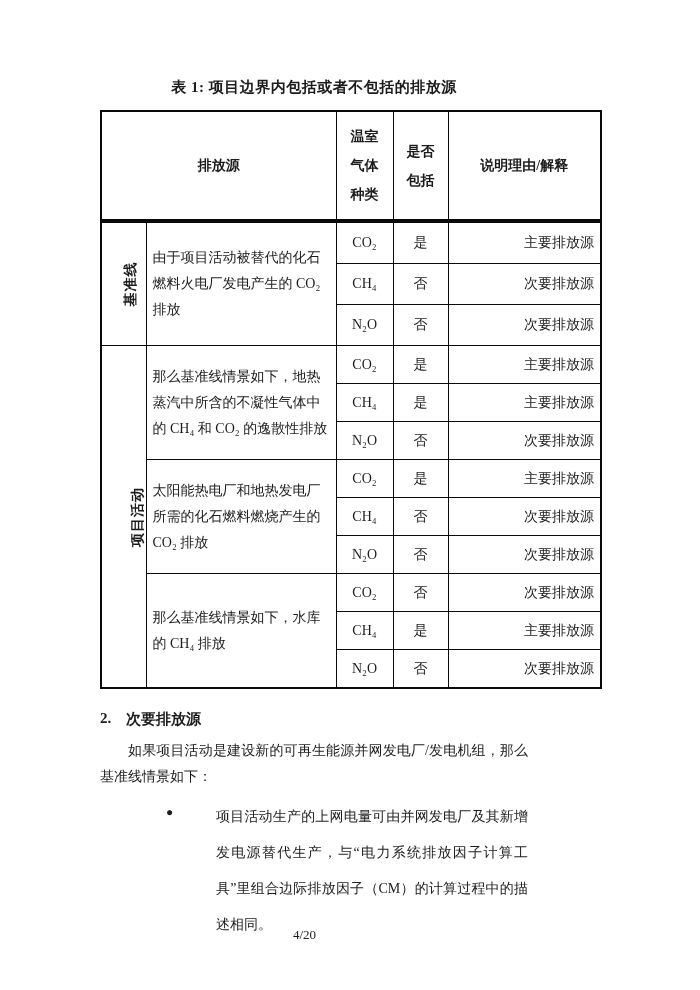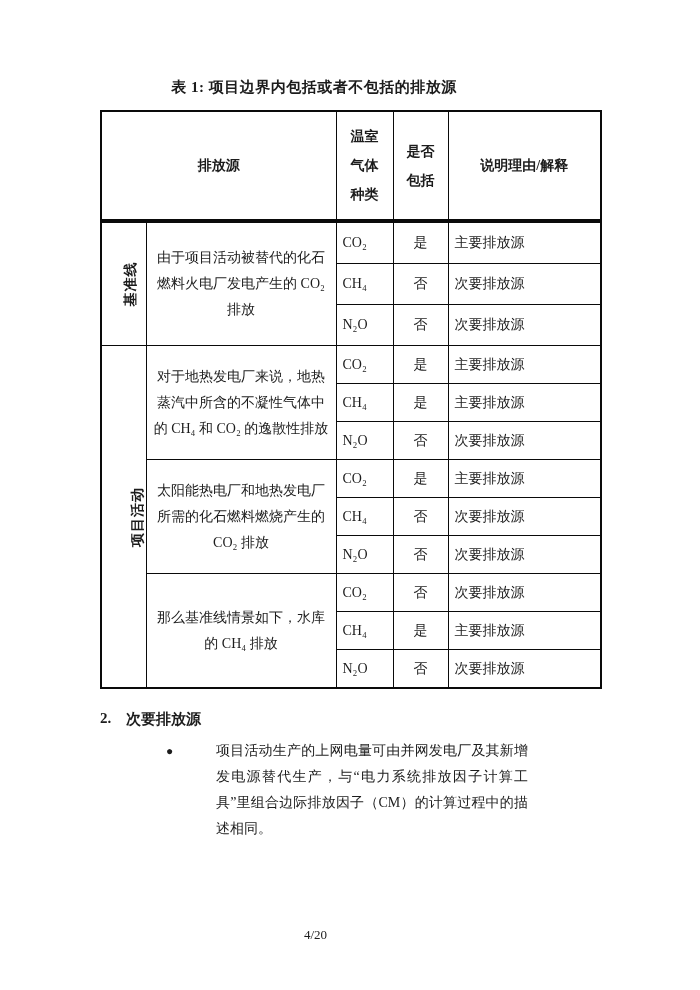--- a/index.html
+++ b/index.html
@@ -72,32 +72,33 @@
   }
   .vlabel {
     display: inline-block;
     transform: rotate(-90deg);
     white-space: nowrap;
     font-weight: bold;
     font-size: 14px;
     letter-spacing: 1px;
   }
   td.desc {
-    text-align: center;
+    text-align: left;
     padding: 6px 8px 6px 12px;
     line-height: 26px;
   }
   td.gas {
+    text-align: center;
     margin-left: 32px;
   }
   td.inc {
     text-align: center;
   }
   td.reason {
-    text-align: left;
+    text-align: right;
     padding-left: 14px;
   }
   tr.r-base td { height: 36px; }
   tr.r-proj td { height: 33px; }
 
   .sec-heading {
     display: flex;
     font-weight: bold;
     font-size: 15px;
     margin-top: 21px;
@@ -118,31 +119,30 @@
     margin-left: 66px;
     width: 16px;
     font-size: 12px;
     line-height: 26px;
     flex: 0 0 auto;
   }
   .bullet-text {
     margin-left: 34px;
     flex: 1;
     font-size: 14px;
-    line-height: 26px;
+    line-height: 36px;
     text-align: justify;
   }
   .page-number {
     position: absolute;
     left: 0;
     width: 609px;
     top: 927px;
     text-align: center;
     font-size: 13px;
-    margin-left: 11px;
   }
 </style>
 </head>
 <body>
 
 <div class="page">
   <div class="content">
 
     <div class="doc-title">表 1: 项目边界内包括或者不包括的排放源</div>
 
@@ -181,21 +181,21 @@
           <td class="reason">次要排放源</td>
         </tr>
         <tr class="r-base">
           <td class="gas">N₂O</td>
           <td class="inc">否</td>
           <td class="reason">次要排放源</td>
         </tr>
 
         <tr class="r-proj">
           <td class="cat" rowspan="9"><span class="vlabel">项目活动</span></td>
-          <td class="desc" rowspan="3">对于地热发电厂来说，地热蒸汽中所含的不凝性气体中的 CH₄ 和 CO₂ 的逸散性排放</td>
+          <td class="desc" rowspan="3">那么基准线情景如下，地热蒸汽中所含的不凝性气体中的 CH₄ 和 CO₂ 的逸散性排放</td>
           <td class="gas">CO₂</td>
           <td class="inc">是</td>
           <td class="reason">主要排放源</td>
         </tr>
         <tr class="r-proj">
           <td class="gas">CH₄</td>
           <td class="inc">是</td>
           <td class="reason">主要排放源</td>
         </tr>
         <tr class="r-proj">
@@ -238,20 +238,21 @@
           <td class="reason">次要排放源</td>
         </tr>
       </tbody>
     </table>
 
     <div class="sec-heading">
       <span class="sec-num">2.</span>
       <span>次要排放源</span>
     </div>
 
+    <p class="para">如果项目活动是建设新的可再生能源并网发电厂/发电机组，那么基准线情景如下：</p>
 
     <div class="bullet-item">
       <span class="bullet-dot">●</span>
       <span class="bullet-text">项目活动生产的上网电量可由并网发电厂及其新增发电源替代生产，与“电力系统排放因子计算工具”里组合边际排放因子（CM）的计算过程中的描述相同。</span>
     </div>
 
 
   </div>
 
   <div class="page-number">4/20</div>

